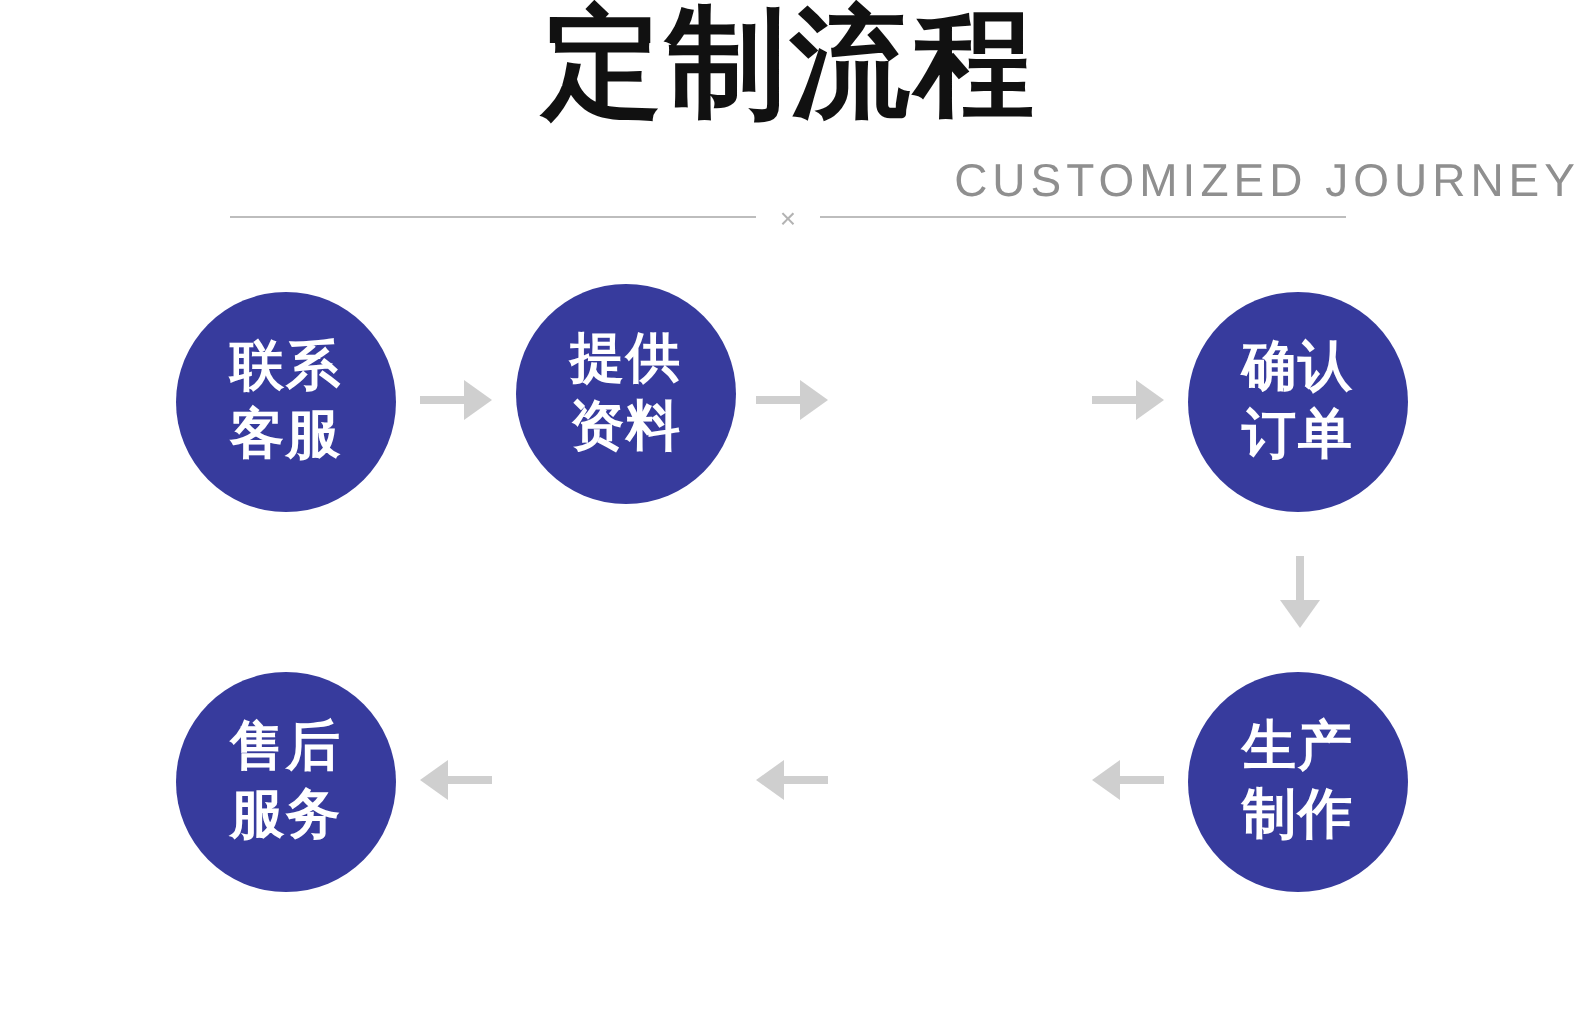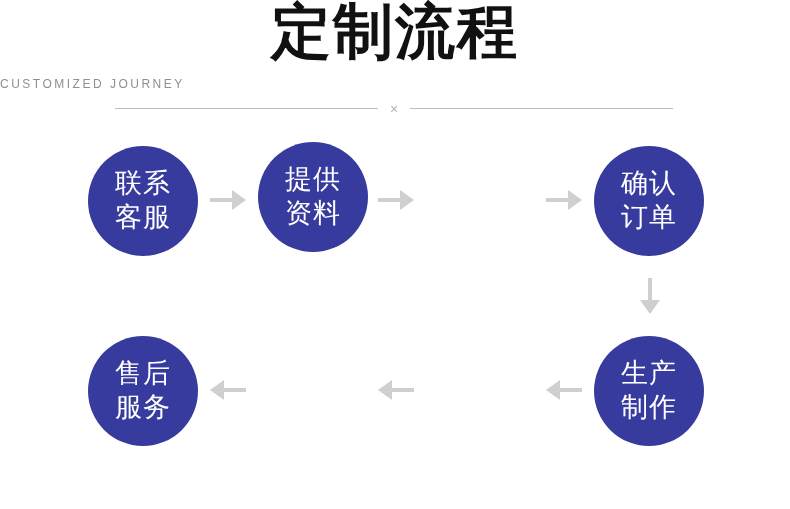--- a/index.html
+++ b/index.html
@@ -20,22 +20,22 @@
     text-align: center;
     font-size: 60px;
     font-weight: 900;
     letter-spacing: 2px;
     line-height: 72px;
     color: var(--title-color, #111111);
   }
   .subtitle {
     position: absolute;
     top: 77px; left: 0; width: 100%;
-    text-align: left;
-    font-size: 12px;
+    text-align: right;
+    font-size: 23px;
     font-weight: 400;
     letter-spacing: 2.5px;
     color: var(--subtitle-color, #8f8f8f);
   }
   .divider {
     position: absolute;
     top: 102px; left: 115px; width: 558px; height: 13px;
     display: flex;
     align-items: center;
   }
@@ -53,21 +53,21 @@
     position: absolute;
     width: 110px; height: 110px;
     border-radius: 50%;
     background: var(--circle-color, #373b9d);
     color: #ffffff;
     display: flex;
     align-items: center;
     justify-content: center;
     text-align: center;
     font-size: 27px;
-    font-weight: 400;
+    font-weight: 700;
     letter-spacing: 1px;
     line-height: 1.25;
     white-space: pre-line;
   }
   .arrow {
     position: absolute;
     color: var(--arrow-color, #cfcfcf);
     line-height: 0;
   }
 </style>

